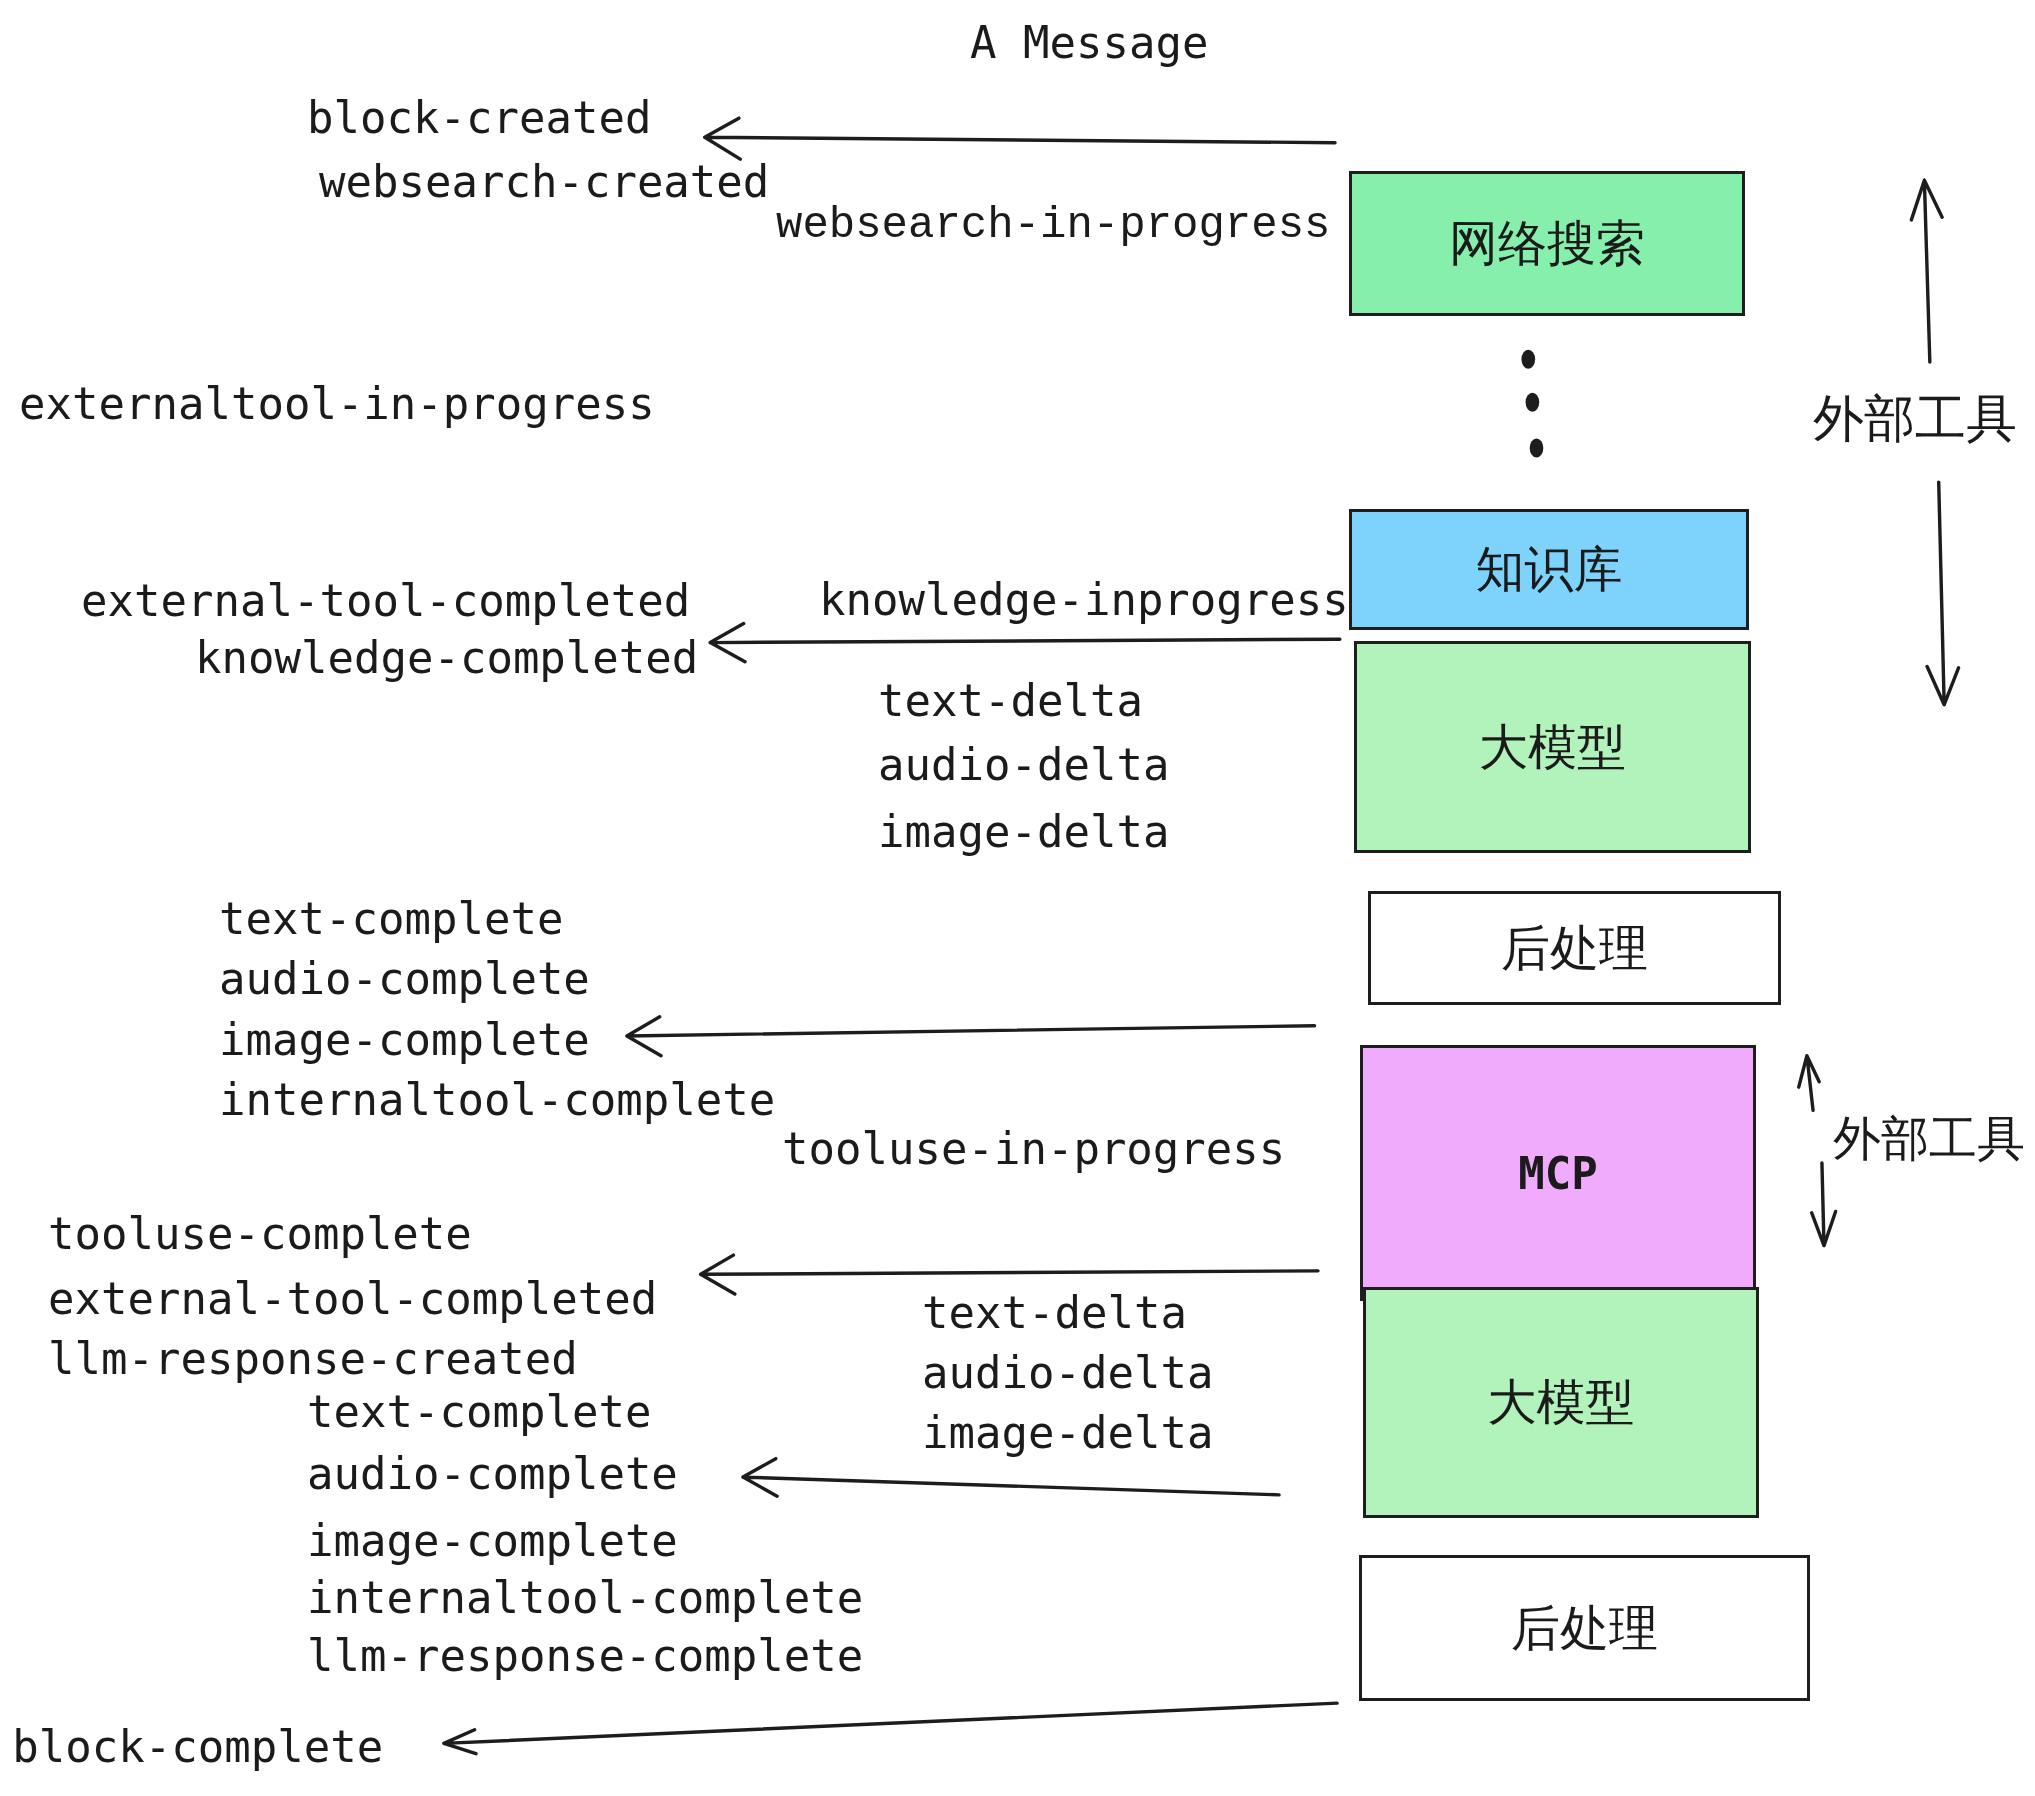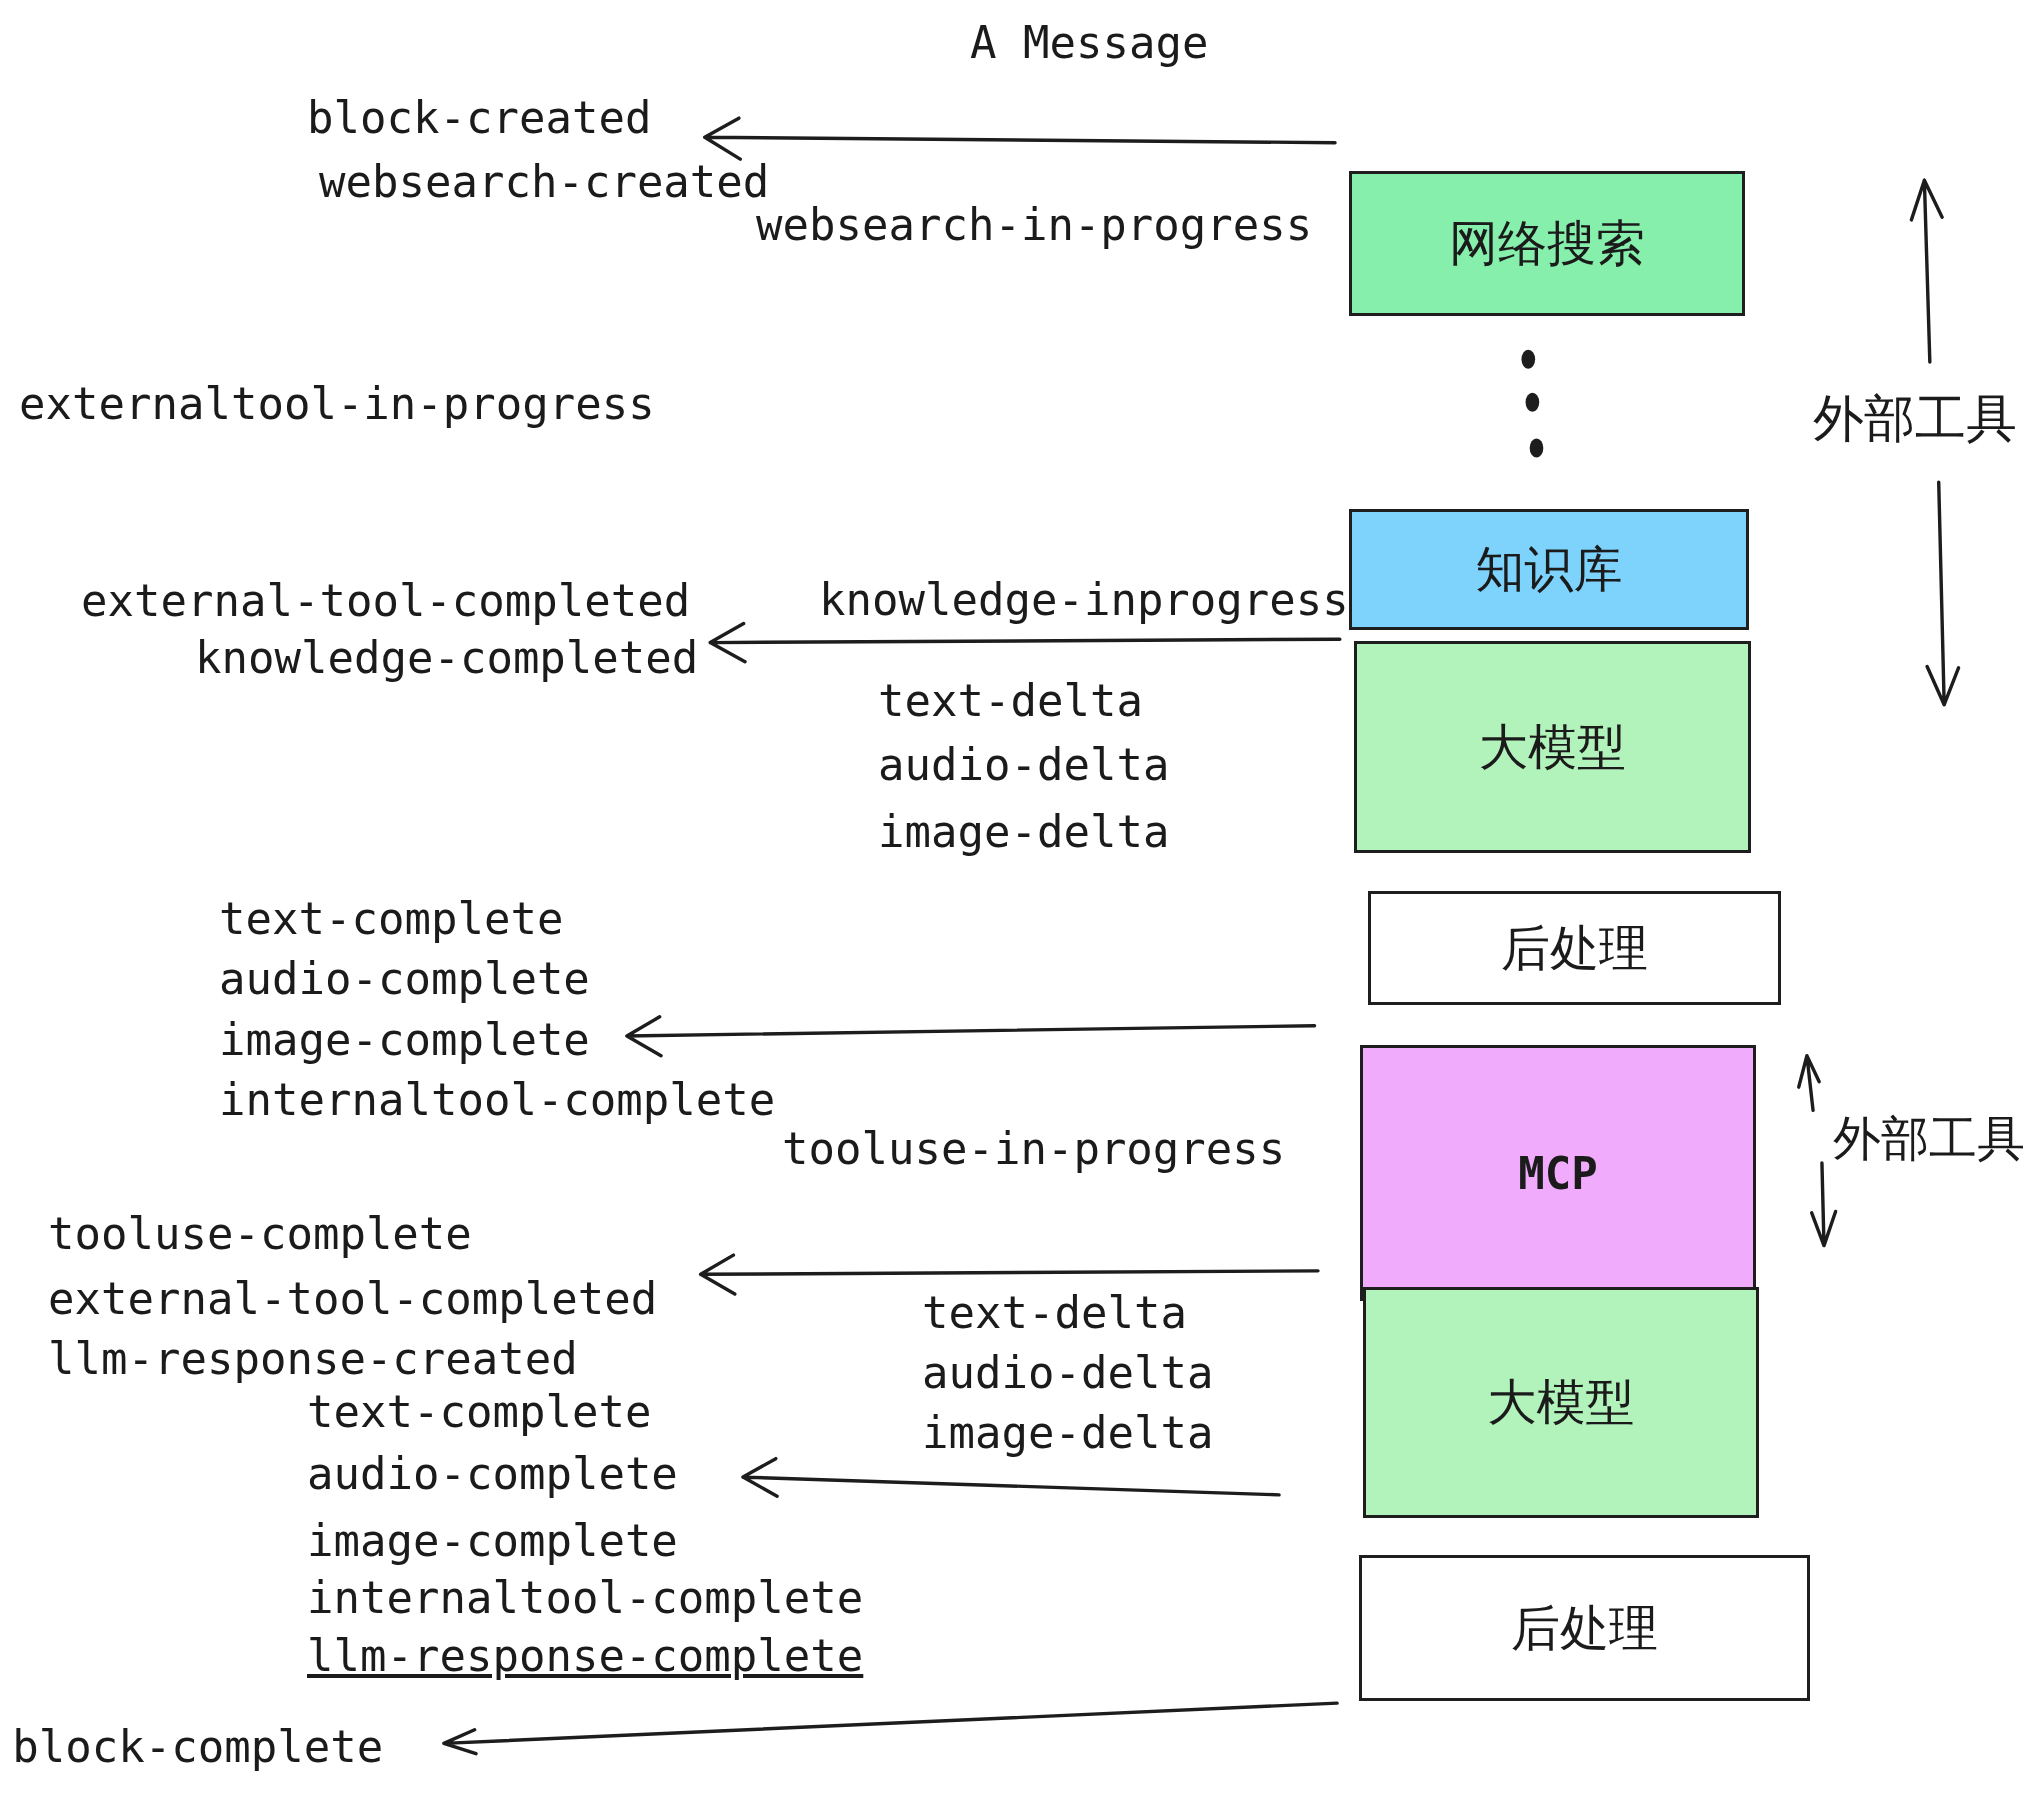--- a/index.html
+++ b/index.html
@@ -92,40 +92,40 @@
 
   <div class="box" style="left:1359px;top:1555px;width:451px;height:146px;background:#ffffff;">
     <span class="cn">后处理</span>
   </div>
 
   <div class="side" style="left:1813px;top:391px;">外部工具</div>
   <div class="side" style="left:1833px;top:1111px;font-size:48px;">外部工具</div>
 
   <div class="evt" style="left:307px;top:94px;">block-created</div>
   <div class="evt" style="left:319px;top:158px;">websearch-created</div>
-  <div class="evt" style="left:756px;top:201px;">websearch-in-progress</div>
+  <div class="evt" style="left:776px;top:201px;font-family:Liberation Mono, monospace;">websearch-in-progress</div>
   <div class="evt" style="left:19px;top:380px;">externaltool-in-progress</div>
   <div class="evt" style="left:819px;top:536px;margin-top:40px;">knowledge-inprogress</div>
   <div class="evt" style="left:81px;top:577px;">external-tool-completed</div>
   <div class="evt" style="left:195px;top:634px;">knowledge-completed</div>
   <div class="evt" style="left:878px;top:677px;">text-delta</div>
   <div class="evt" style="left:878px;top:741px;">audio-delta</div>
   <div class="evt" style="left:878px;top:808px;">image-delta</div>
   <div class="evt" style="left:219px;top:895px;">text-complete</div>
   <div class="evt" style="left:219px;top:955px;">audio-complete</div>
   <div class="evt" style="left:219px;top:1016px;">image-complete</div>
   <div class="evt" style="left:219px;top:1076px;">internaltool-complete</div>
   <div class="evt" style="left:782px;top:1125px;">tooluse-in-progress</div>
   <div class="evt" style="left:48px;top:1210px;">tooluse-complete</div>
   <div class="evt" style="left:48px;top:1275px;">external-tool-completed</div>
   <div class="evt" style="left:48px;top:1335px;">llm-response-created</div>
   <div class="evt" style="left:307px;top:1388px;">text-complete</div>
   <div class="evt" style="left:307px;top:1450px;">audio-complete</div>
   <div class="evt" style="left:307px;top:1517px;">image-complete</div>
   <div class="evt" style="left:307px;top:1574px;">internaltool-complete</div>
-  <div class="evt" style="left:307px;top:1632px;text-decoration:underline;">llm-response-complete</div>
+  <div class="evt" style="left:307px;top:1632px;">llm-response-complete</div>
   <div class="evt" style="left:12.3px;top:1723px;">block-complete</div>
   <div class="evt" style="left:922px;top:1289px;">text-delta</div>
   <div class="evt" style="left:922px;top:1349px;">audio-delta</div>
   <div class="evt" style="left:922px;top:1409px;">image-delta</div>
 
 </div>
 
 
 </body></html>

